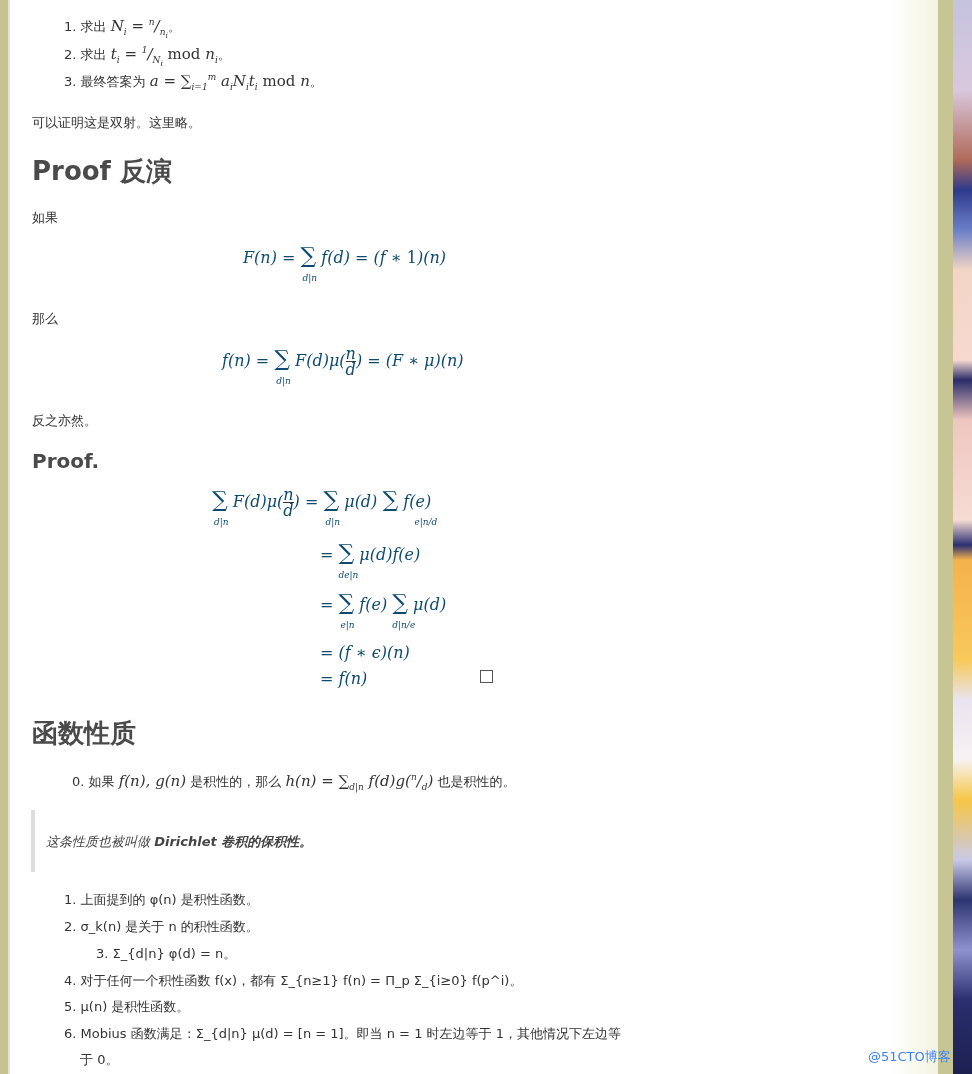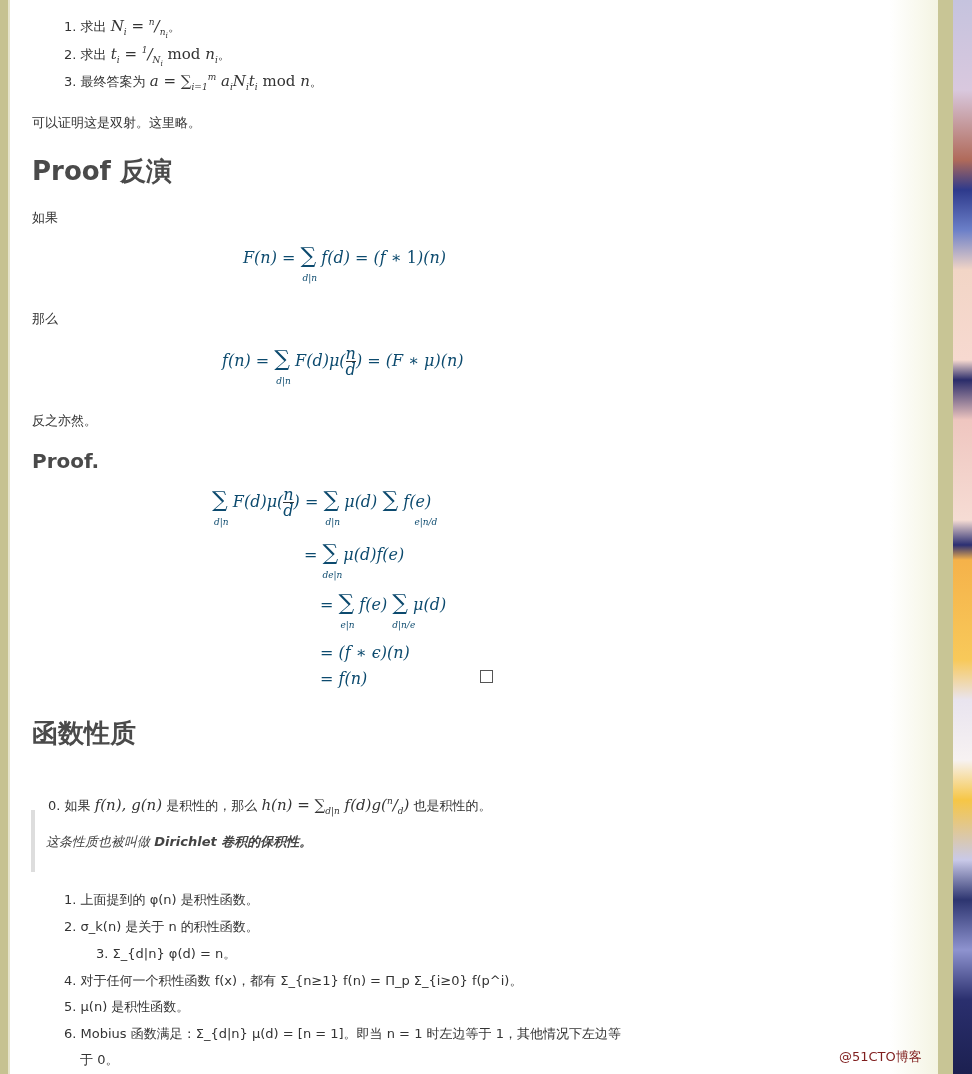--- a/index.html
+++ b/index.html
@@ -30,21 +30,21 @@
   .mr { font-family:"DejaVu Serif", "Liberation Serif", serif; font-style:normal; }
   .h2 { font-size:26px; font-weight:bold; color:#4a4a4a; white-space:nowrap; }
   .h3 { font-size:20px; font-weight:bold; color:#4a4a4a; white-space:nowrap; }
   .eq { font-family:"DejaVu Serif", "Liberation Serif", serif; font-size:16px; color:#0c4a6e; white-space:nowrap; }
   .sumop { font-size:22px; font-style:normal; }
   .sub { font-size:9px; }
   .quote-bar { position:absolute; left:31px; top:810px; width:4px; height:62px; background:#dddddd; }
   .quote-text { font-size:13px; font-style:italic; color:#444; white-space:nowrap; }
   .quote-text b { font-weight:bold; }
   .qed { position:absolute; left:480px; top:670px; width:11px; height:11px; border:1px solid #555; }
-  .watermark { position:absolute; left:839px; top:1048px; font-size:13px; color:#7f1d1d; white-space:nowrap; }
+  .watermark { position:absolute; left:868px; top:1048px; font-size:13px; color:#3b82f6; white-space:nowrap; }
 </style>
 </head>
 <body>
 
 <div class="left-strip"></div>
 <div class="left-line"></div>
 <div class="page"></div>
 <div class="right-strip"></div>
 <div class="deco"></div>
 
@@ -85,33 +85,33 @@
 <div class="abs t" style="left:32px;top:412px;">反之亦然。</div>
 
 <div class="abs h3" style="left:32px;top:449px;">Proof.</div>
 
 <div class="abs eq m" style="left:212px;top:487px;">
   <span style="position:relative;display:inline-block;"><span class="sumop">∑</span><span class="sub" style="position:absolute;left:2px;top:30px;">d|n</span></span> F(d)μ(<span style="display:inline-flex;flex-direction:column;align-items:center;vertical-align:middle;line-height:15px;">
       <span>n</span>
       <span style="border-top:1px solid #333;">d</span>
     </span>) = <span style="position:relative;display:inline-block;"><span class="sumop">∑</span><span class="sub" style="position:absolute;left:2px;top:30px;">d|n</span></span> μ(d) <span style="position:relative;display:inline-block;"><span class="sumop">∑</span><span class="sub" style="position:absolute;left:0px;top:30px;margin-left:32px;">e|n/d</span></span> f(e)
 </div>
-<div class="abs eq m" style="left:304px;top:540px;text-align:center;">
+<div class="abs eq m" style="left:320px;top:540px;text-align:center;">
   = <span style="position:relative;display:inline-block;"><span class="sumop">∑</span><span class="sub" style="position:absolute;left:0px;top:30px;">de|n</span></span> μ(d)f(e)
 </div>
 <div class="abs eq m" style="left:320px;top:590px;">
   = <span style="position:relative;display:inline-block;"><span class="sumop">∑</span><span class="sub" style="position:absolute;left:2px;top:30px;">e|n</span></span> f(e) <span style="position:relative;display:inline-block;"><span class="sumop">∑</span><span class="sub" style="position:absolute;left:0px;top:30px;">d|n/e</span></span> μ(d)
 </div>
 <div class="abs eq m" style="left:320px;top:643px;">= (f ∗ ϵ)(n)</div>
 <div class="abs eq m" style="left:320px;top:669px;">= f(n)</div>
 <div class="qed"></div>
 
 <div class="abs h2" style="left:32px;top:716px;">函数性质</div>
 
-<div class="abs t" style="left:48px;top:772px;margin-top:24px;">
+<div class="abs t" style="left:72px;top:772px;">
   <span>0.</span>
   <span>如果</span>
   <span class="m" style="font-size:15px;">f(n), g(n)</span>
   <span>是积性的，那么</span>
   <span class="m" style="font-size:15px;">h(n) = <span class="mr">∑</span><sub class="sub">d|n</sub> f(d)g(<sup style="font-size:9px">n</sup>/<sub class="sub">d</sub>)</span>
   <span>也是积性的。</span>
 </div>
 
 <div class="quote-bar"></div>
 <div class="abs quote-text" style="left:46px;top:833px;">

